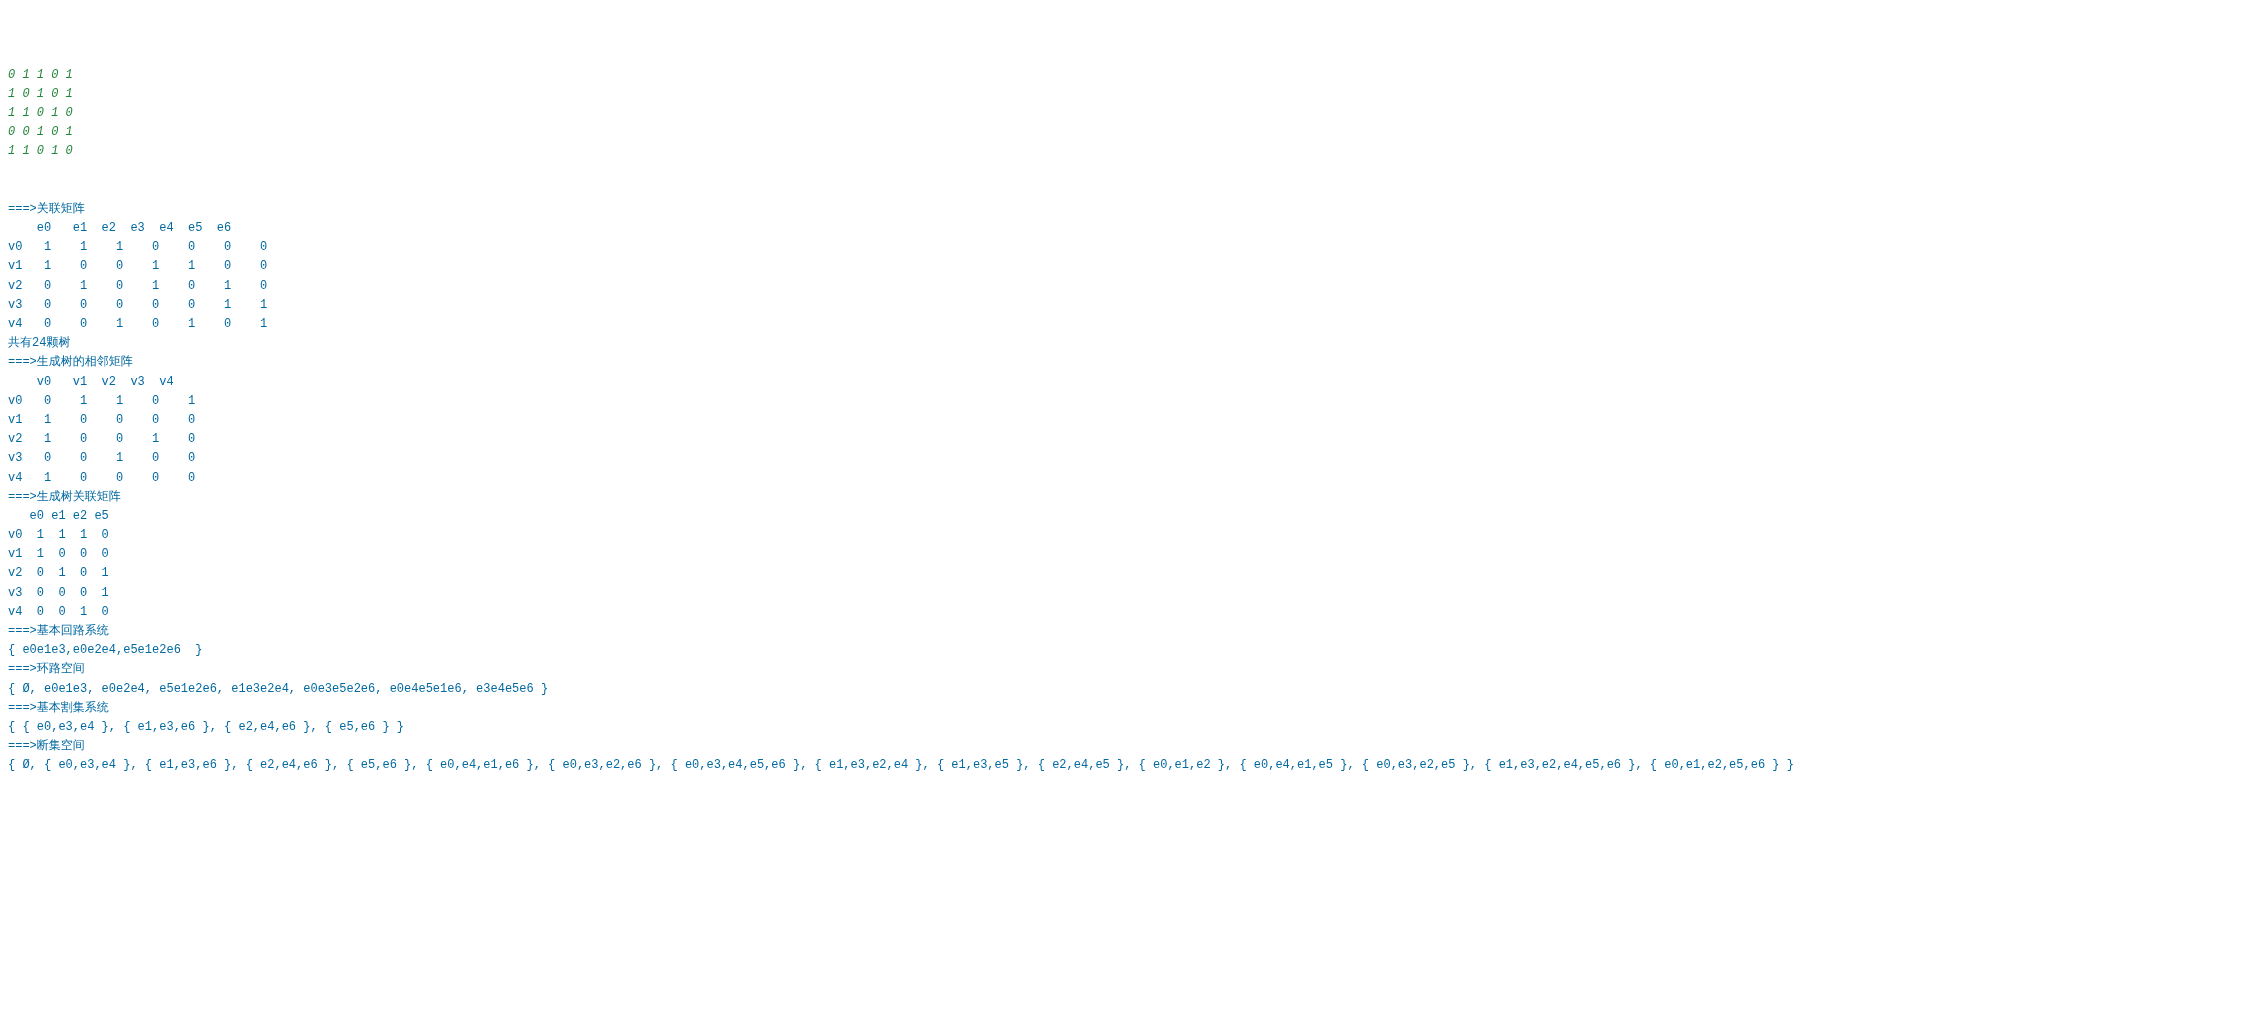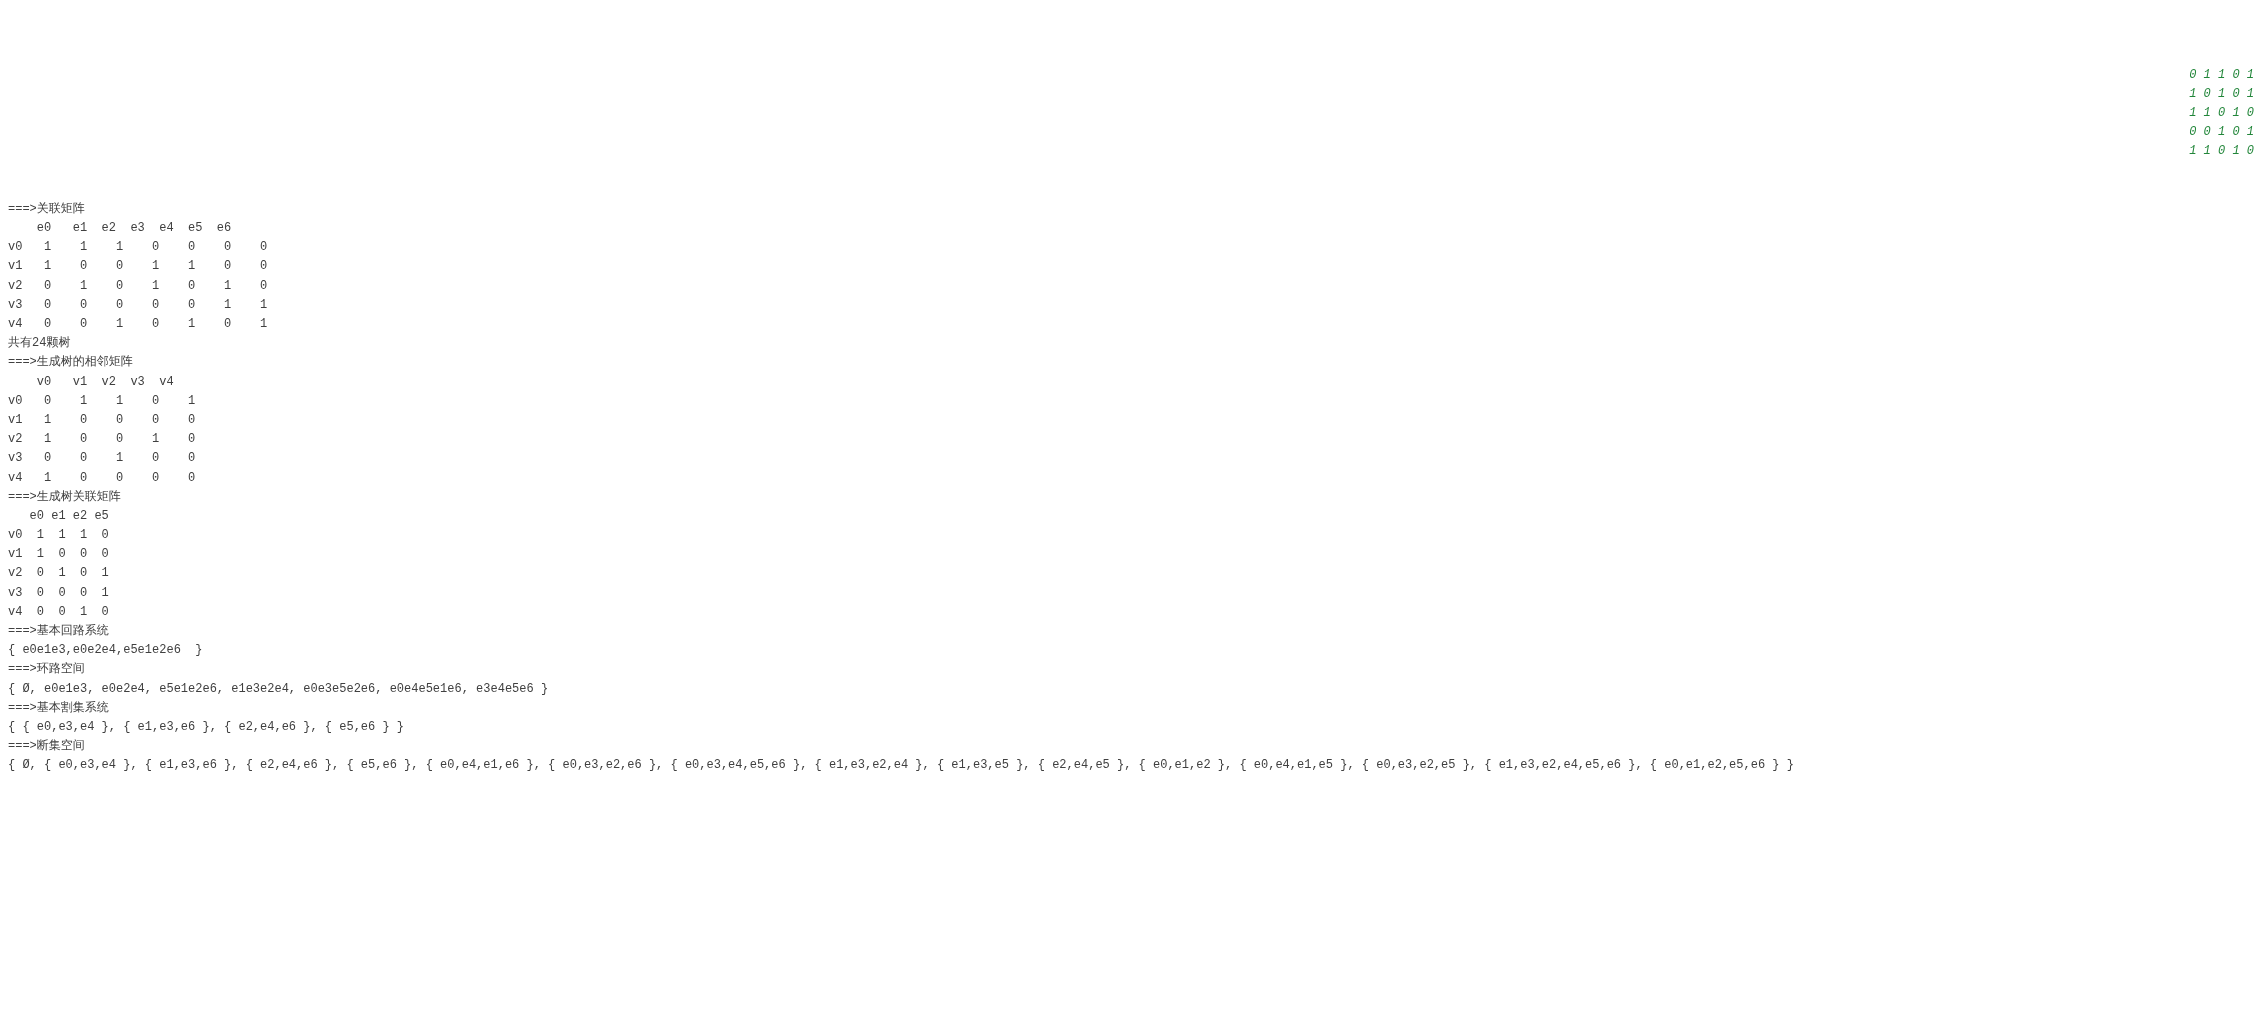--- a/index.html
+++ b/index.html
@@ -6,24 +6,23 @@
   font-family: "SFMono-Regular", "Consolas", "Liberation Mono", "Menlo", monospace;
   font-size: 12px;
   line-height: 1.6;
   color: #333;
   margin: 8px;
   white-space: pre;
 }
 .green-italic {
   color: #22863a;
   font-style: italic;
-  text-align: right;
 }
 .output {
-  color: #404040;
+  color: #0369a1;
 }
 </style>
 </head>
 <body>
 
 
 <div class="green-italic">0 1 1 0 1
 1 0 1 0 1
 1 1 0 1 0
 0 0 1 0 1

